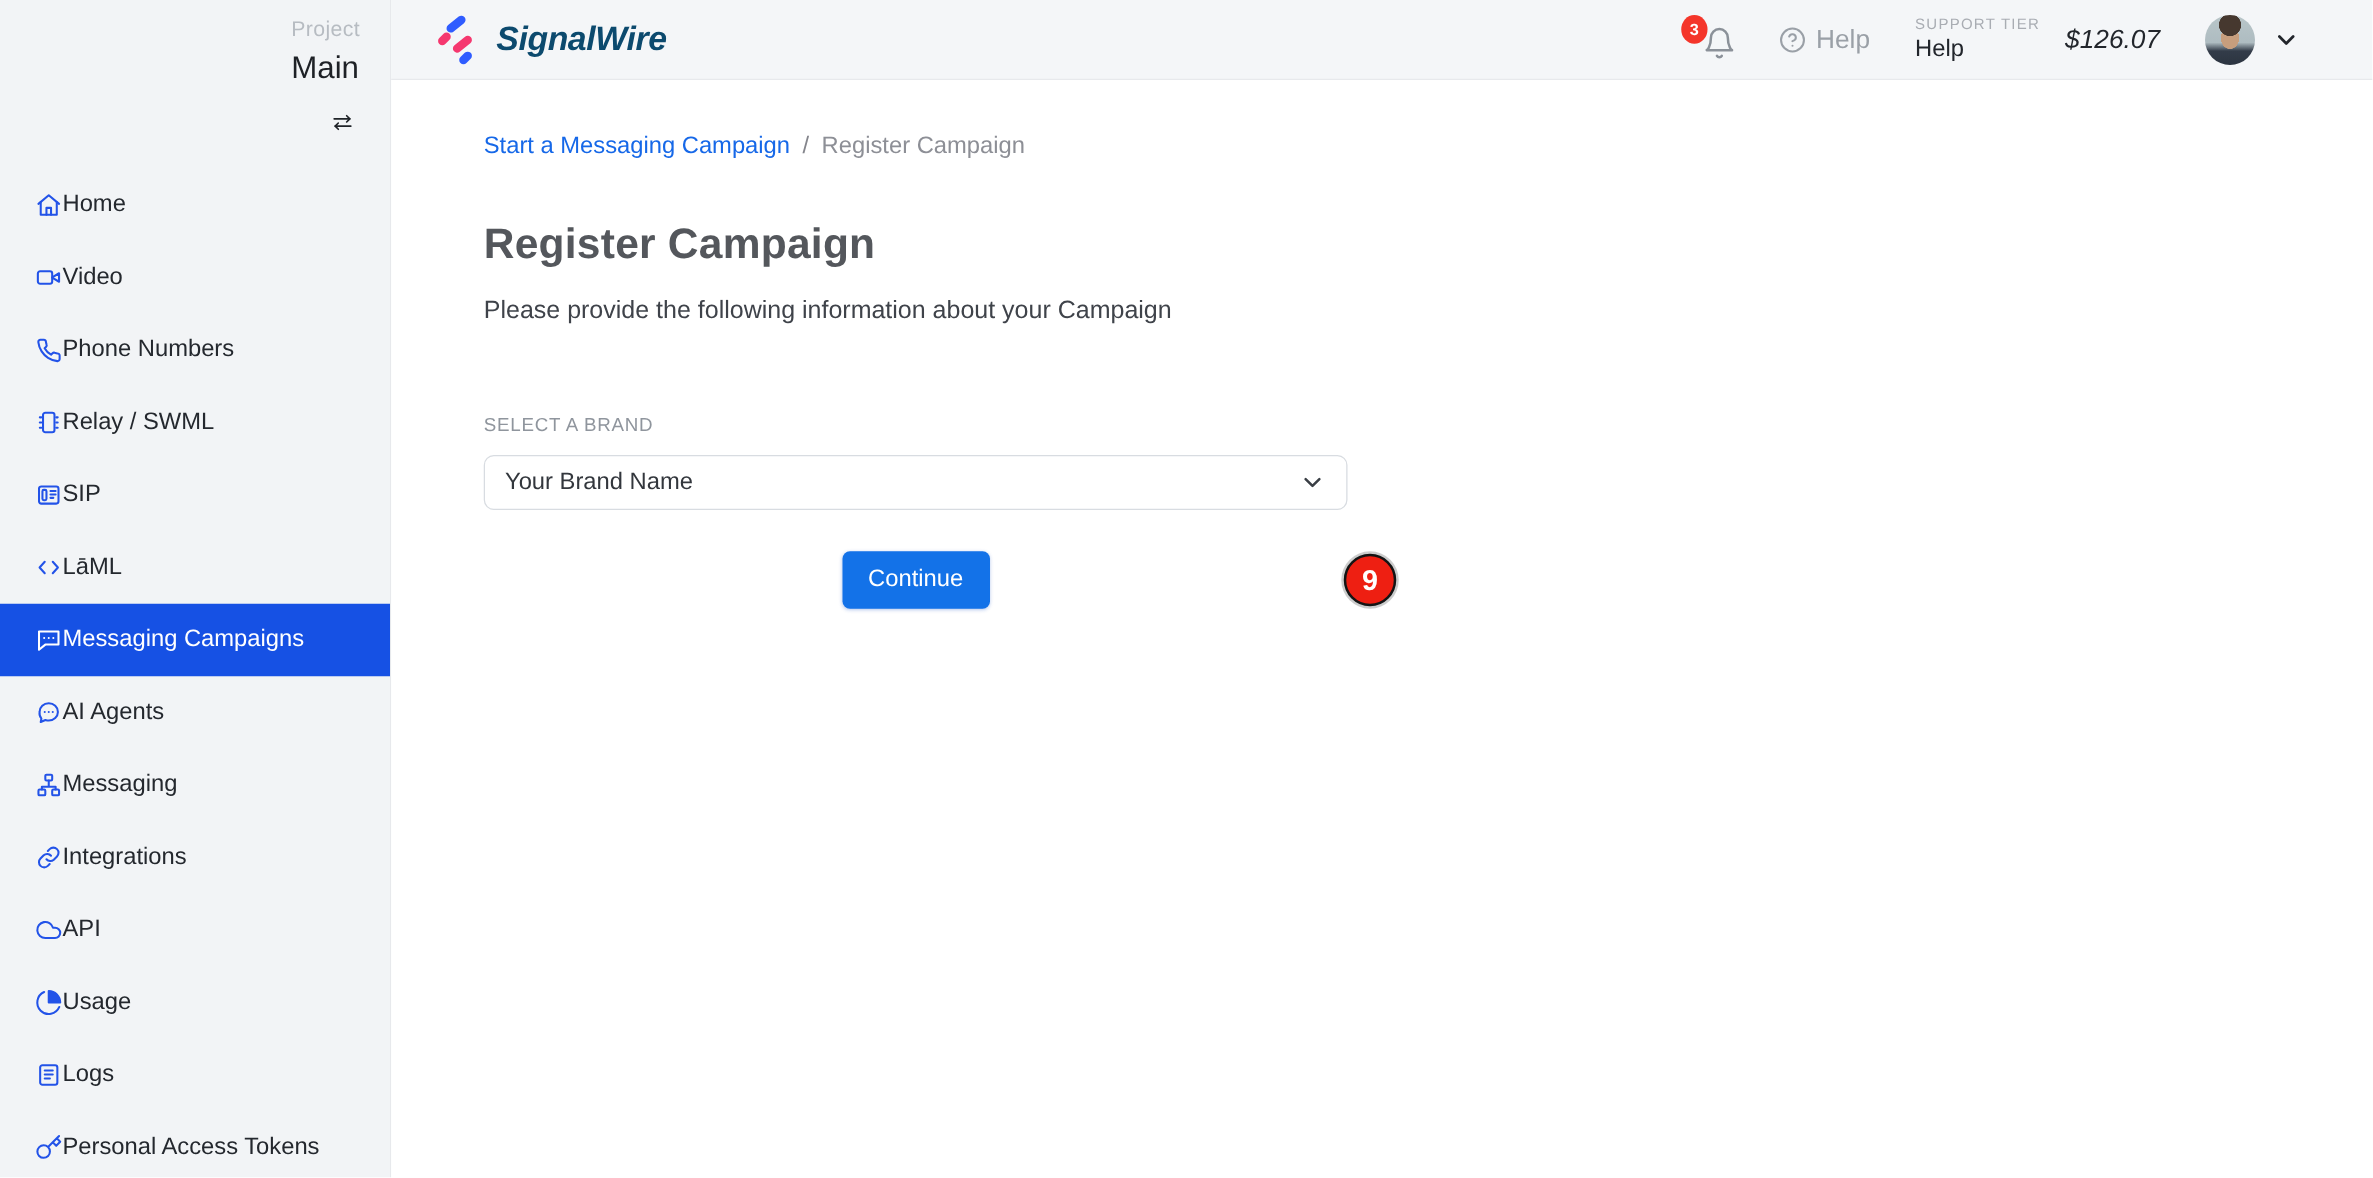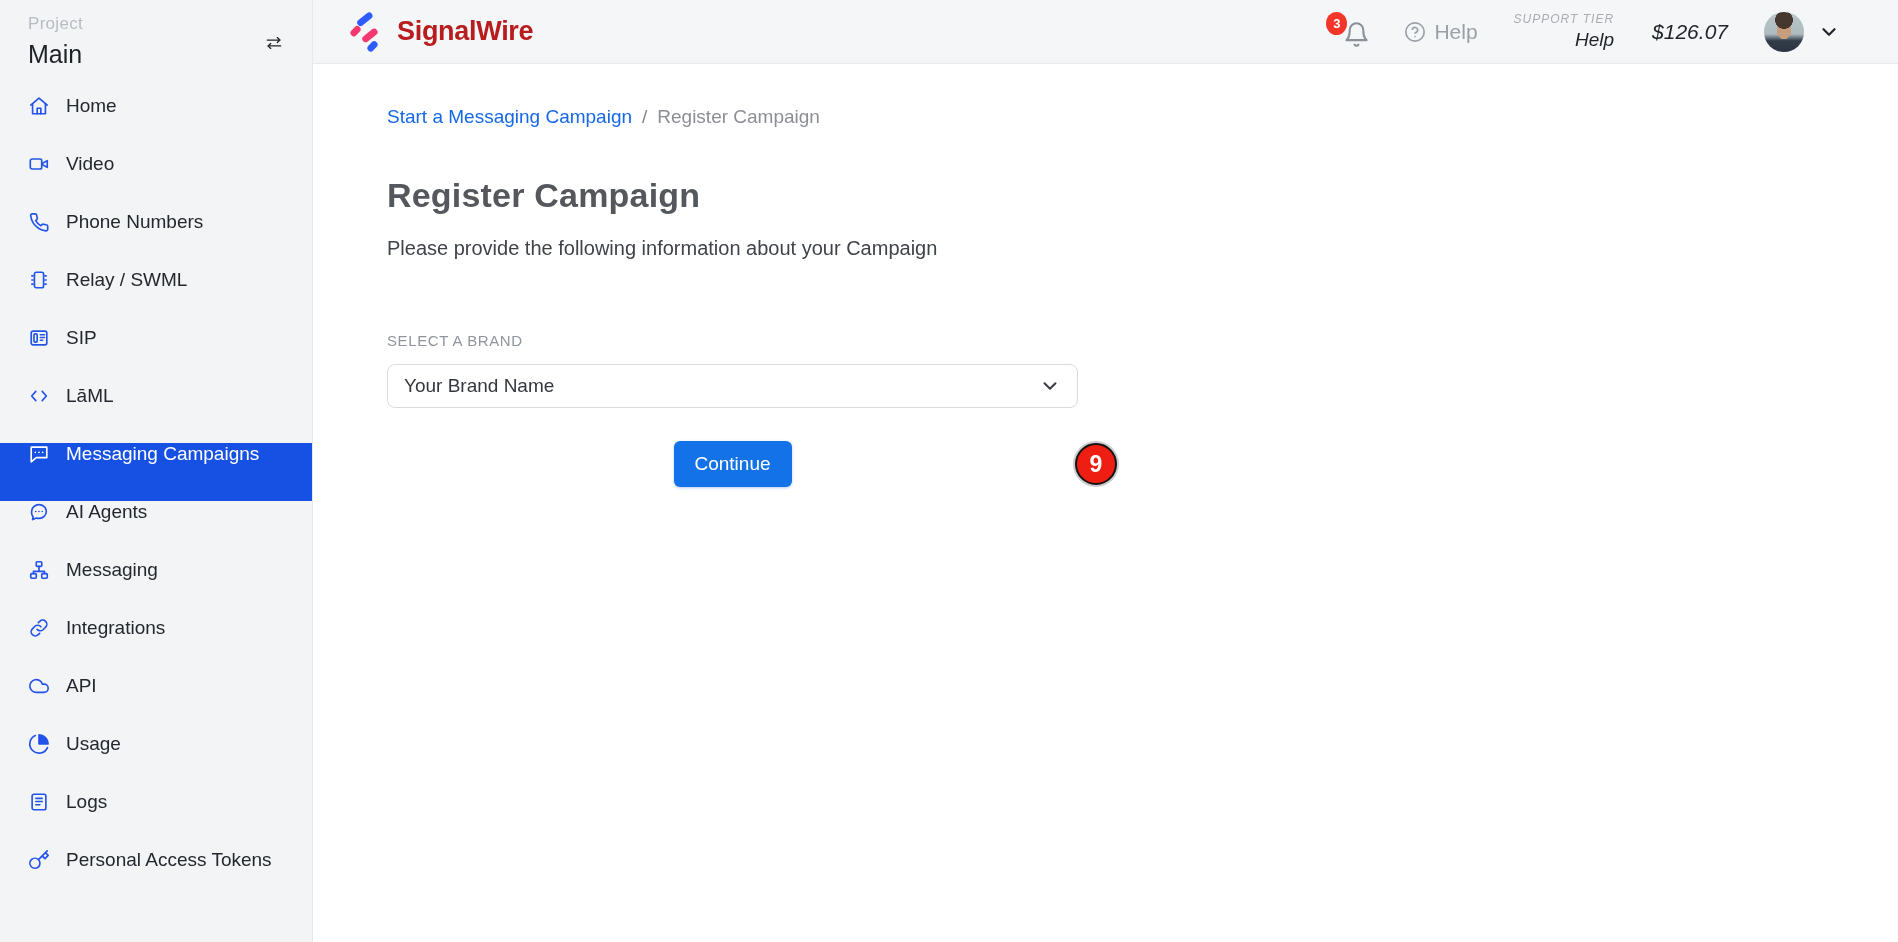--- a/index.html
+++ b/index.html
@@ -13,34 +13,34 @@
 
   
   .sidebar {
     width:313px; min-width:313px; height:942px;
     background:var(--sidebar-bg);
     border-right:1px solid #e7e9ec;
     overflow:hidden;
   }
   .project-block {
     padding:14px 24px 0 28px;
-    display:flex; justify-content:space-between; align-items:flex-start;
+    display:flex; justify-content:space-between; align-items:flex-end;flex-direction:column;
   }
   .project-label { font-size:17px; color:#b7bcc2; letter-spacing:.3px; }
   .project-name  { font-size:25px; color:#1e2126; margin-top:6px; }
   .swap-btn {
     margin-top:18px; width:28px; height:22px; color:#1f2328; cursor:pointer;
     display:flex; align-items:center; justify-content:center;
   }
   .swap-btn svg { width:26px; height:20px; }
 
   .nav { margin-top:26px; }
   .nav-item {
-    height:58px; display:flex; 
-    padding-left:28px; gap:16px; cursor:pointer;
+    height:58px; display:flex; align-items:center;
+    padding-left:28px; gap:0; cursor:pointer;
     color:#24282e; font-size:19px;
   }
   .nav-item .nav-icon {
     width:22px; height:22px; color:var(--icon-blue);
     display:flex; align-items:center; justify-content:center; flex:none;
   }
   .nav-item .nav-icon svg { width:22px; height:22px; }
   .nav-item.active { background:var(--nav-active-bg); color:#ffffff; }
   .nav-item.active .nav-icon { color:#ffffff; }
 
@@ -50,39 +50,39 @@
   
   .header {
     height:64px; min-height:64px;
     background:var(--header-bg);
     border-bottom:1px solid #e7e9ec;
     display:flex; align-items:center;
     padding:0 58px 0 30px;
   }
   .brand { display:flex; align-items:center; gap:12px; cursor:pointer; }
   .brand-mark { width:42px; height:44px; }
-  .brand-name { font-size:27px; font-weight:bold; color:#b91c1c; letter-spacing:-.3px; }
+  .brand-name { font-size:27px; font-weight:bold; color:#0c4a6e; letter-spacing:-.3px;font-style:italic; }
 
   .header-right { margin-left:auto; display:flex; align-items:center; }
 
   .bell-wrap { position:relative; width:30px; height:32px; margin-right:34px; cursor:pointer; }
   .bell-wrap svg { width:27px; height:27px; color:#8b9199; position:absolute; left:3px; top:5px; }
   .notif-badge {
     position:absolute; left:-14px; top:-4px;
     min-width:21px; height:23px; border-radius:50%;
     background:var(--badge-red); color:#fff;
     font-size:13px; font-weight:bold;
     display:flex; align-items:center; justify-content:center;
   }
 
   .help-btn { display:flex; align-items:center; gap:8px; color:#9aa0a7; cursor:pointer; margin-right:36px; }
   .help-btn svg { width:22px; height:22px; }
   .help-label { font-size:21px; }
 
-  .support-tier { text-align:right; margin-right:38px;font-style:italic; }
+  .support-tier { text-align:left; margin-right:20px; }
   .support-tier-label { font-size:12px; letter-spacing:1px; color:#a9adb3; }
   .support-tier-value { font-size:19px; color:#22262c; margin-top:3px; }
 
   .balance { font-size:21px; color:#22262c; margin-right:36px;font-style:italic; }
 
   .avatar {
     width:40px; height:40px; border-radius:50%; cursor:pointer; margin-right:14px;
     background:
       radial-gradient(circle at 50% 20%, #46382f 0 23%, rgba(70,56,47,0) 24%),
       radial-gradient(ellipse 30% 36% at 50% 46%, #c79e7d 0 60%, rgba(199,158,125,0) 62%),

